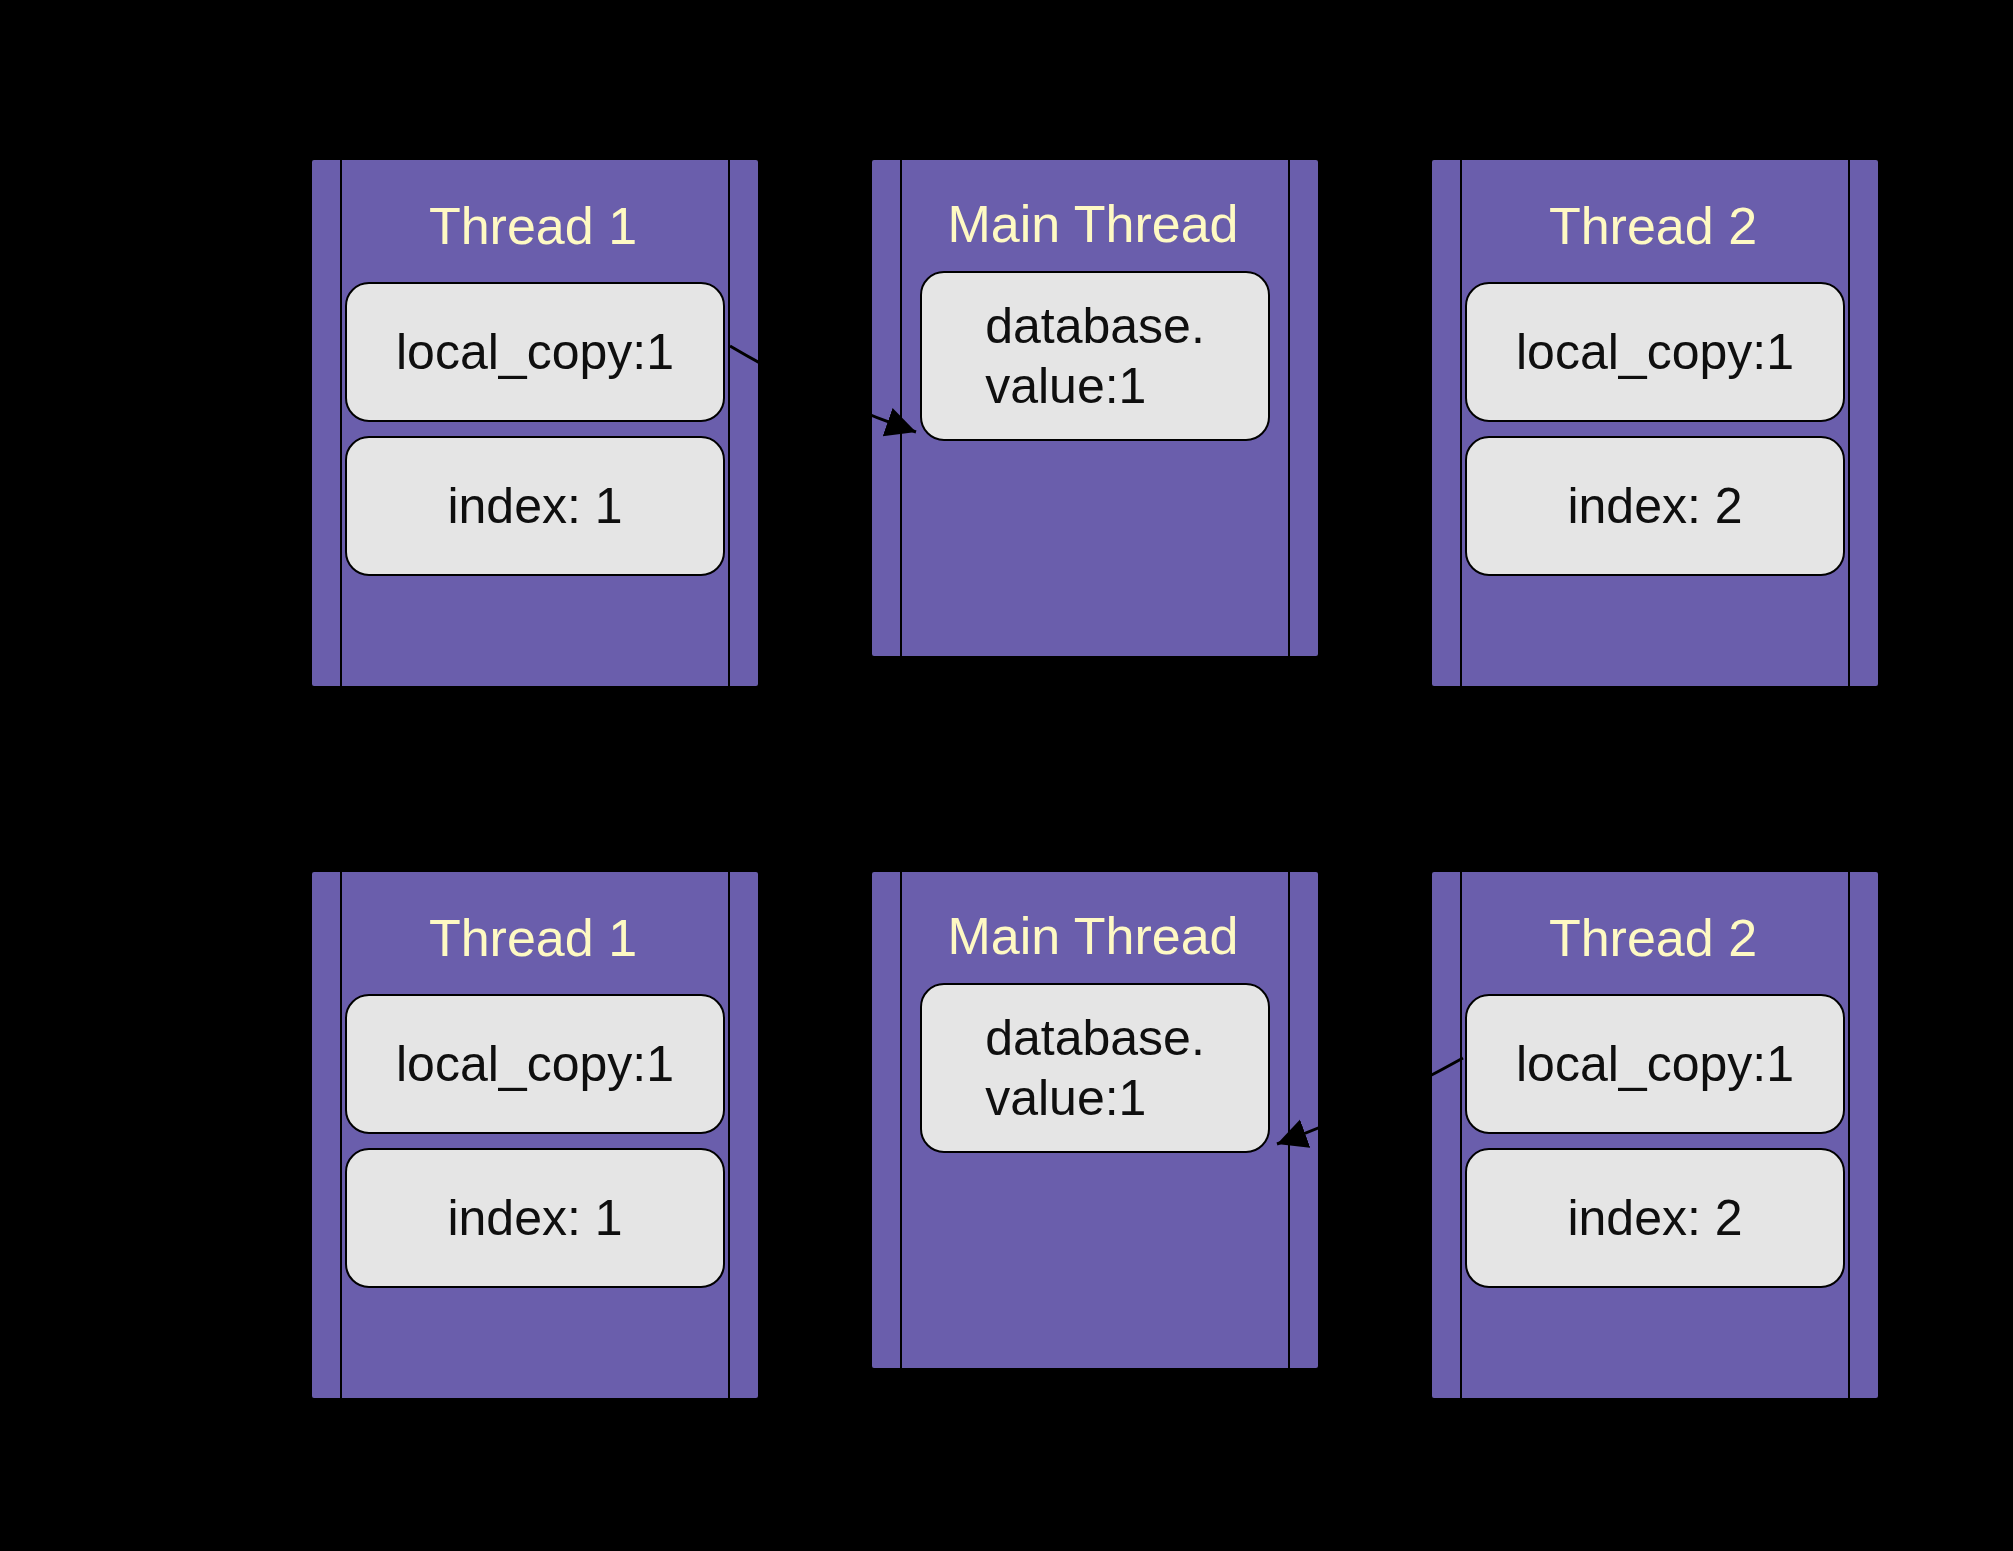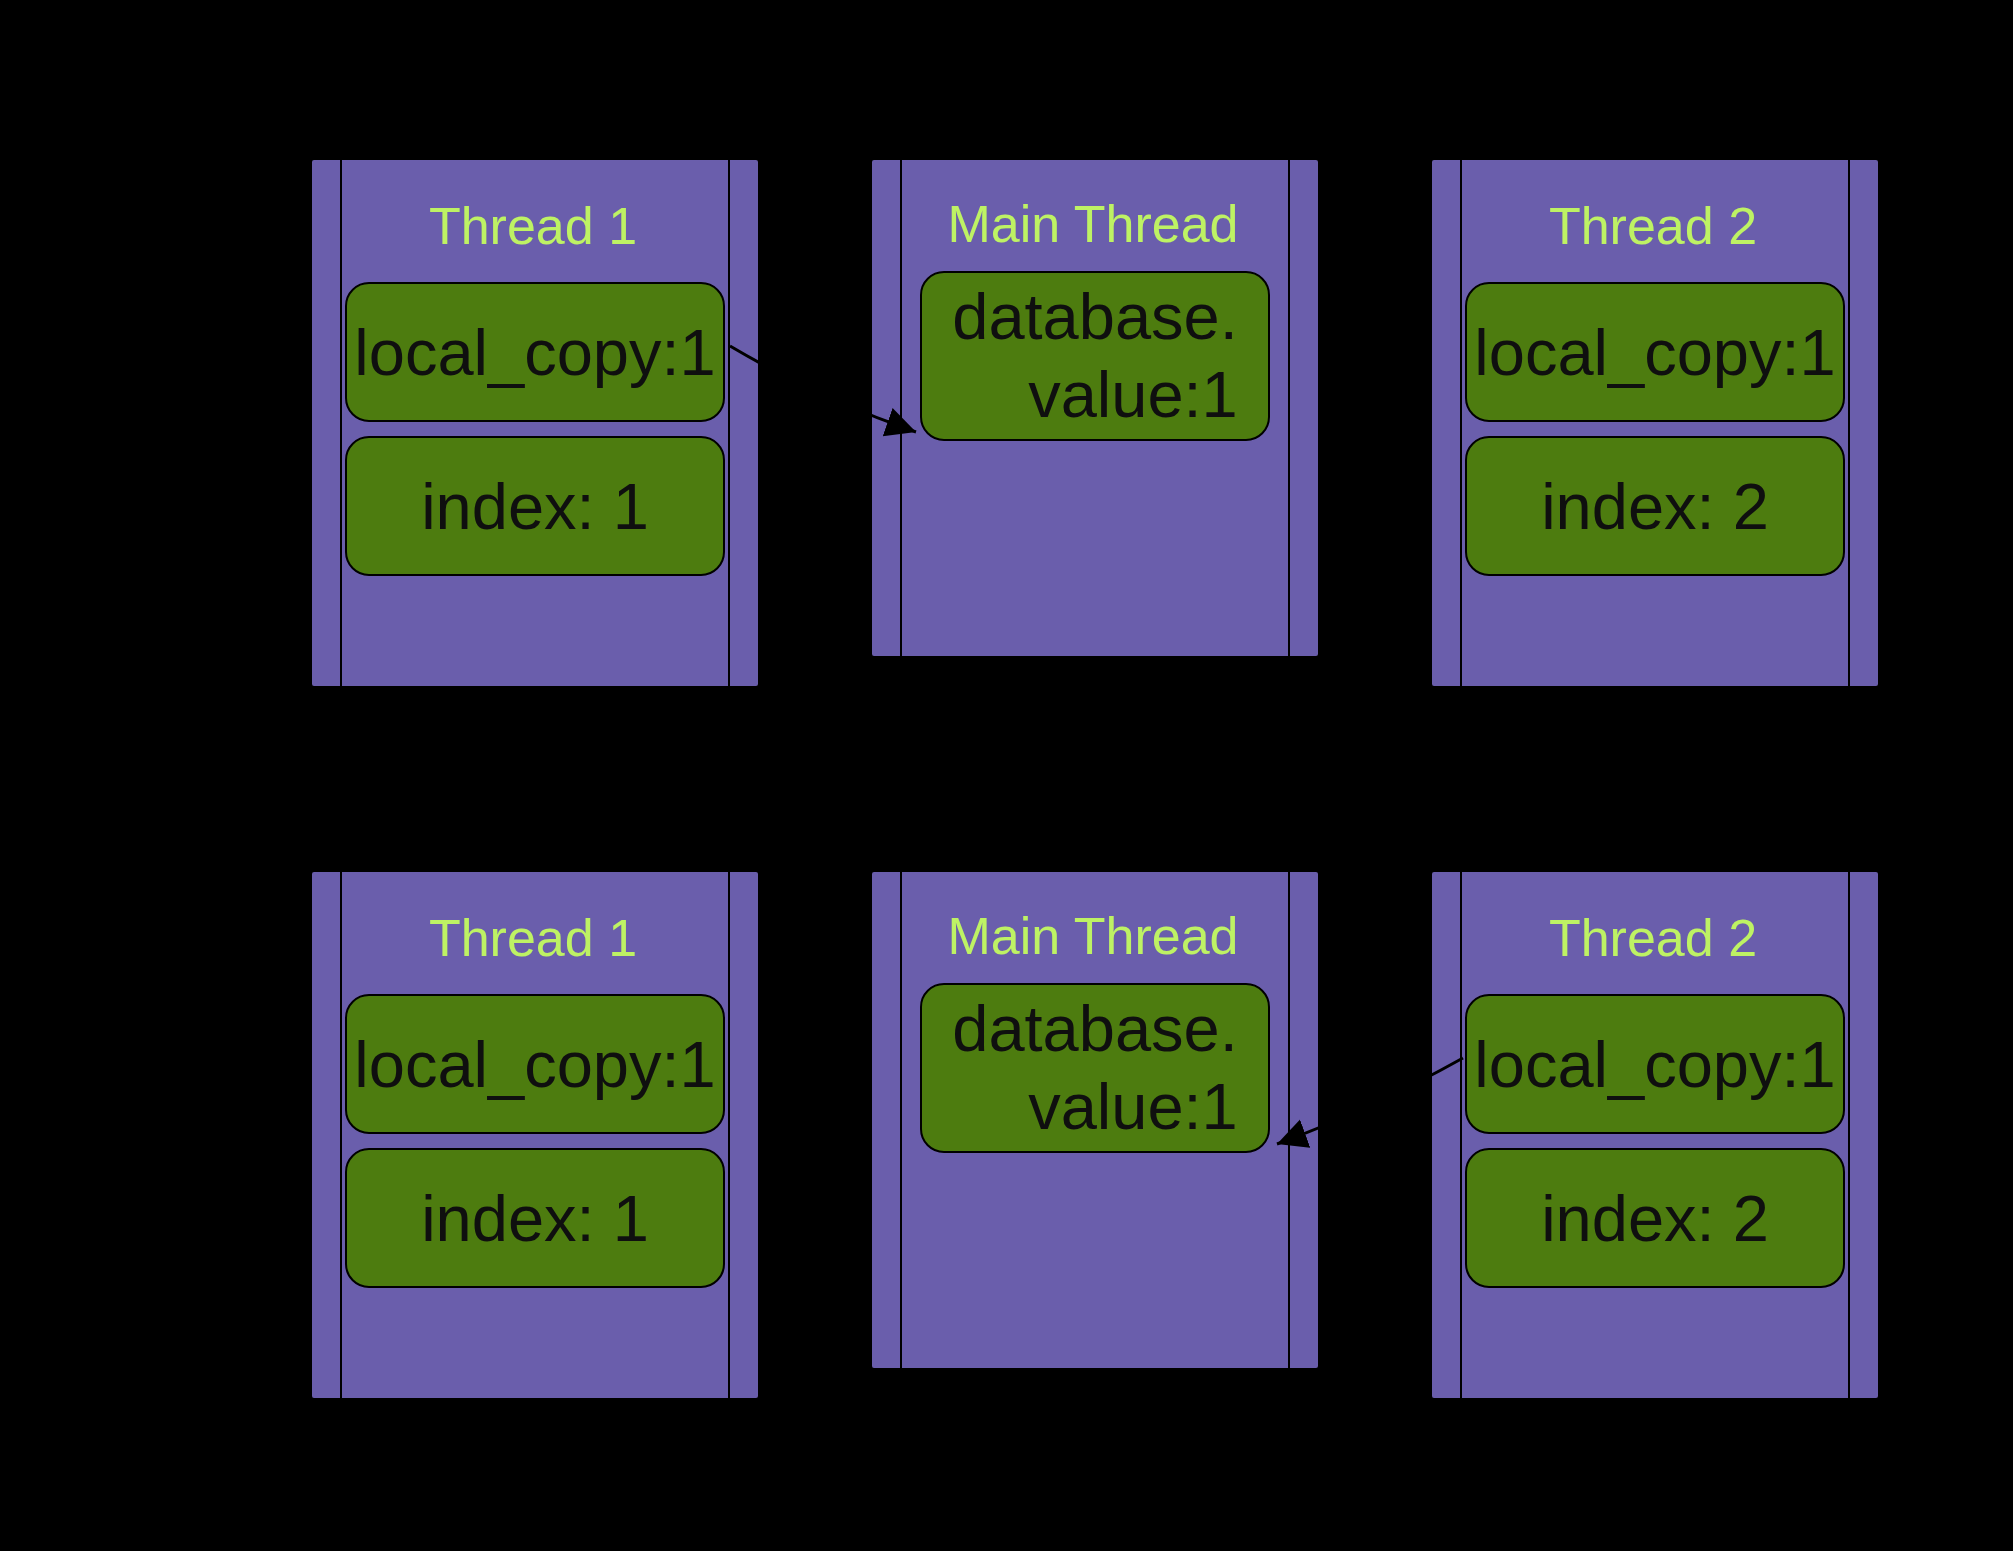--- a/index.html
+++ b/index.html
@@ -26,35 +26,35 @@
     position: absolute;
     top: 0;
     bottom: 0;
     left: 28px;
     right: 28px;
     border-left: 2px solid #000;
     border-right: 2px solid #000;
   }
   .thread-title {
     position: relative;
-    color: #bef264;
+    color: #fef9c3;
     font-size: 52px;
     text-align: center;
     margin: 20px 4px 26px 0;
     z-index: 2;
   }
   .value-box {
     position: relative;
-    background: #4d7c0f;
+    background: #e5e5e5;
     border: 2px solid #000;
     border-radius: 24px;
     margin: 14px auto;
-    text-align: right;
+    text-align: left;
     color: #0f0f0f;
-    font-size: 65px;
+    font-size: 50px;
     padding: 28px 10px;
     z-index: 2;
     display: flex;
     align-items: center;
     justify-content: center;
   }
   svg.arrow {
     position: absolute;
     z-index: 3;
     overflow: visible;

